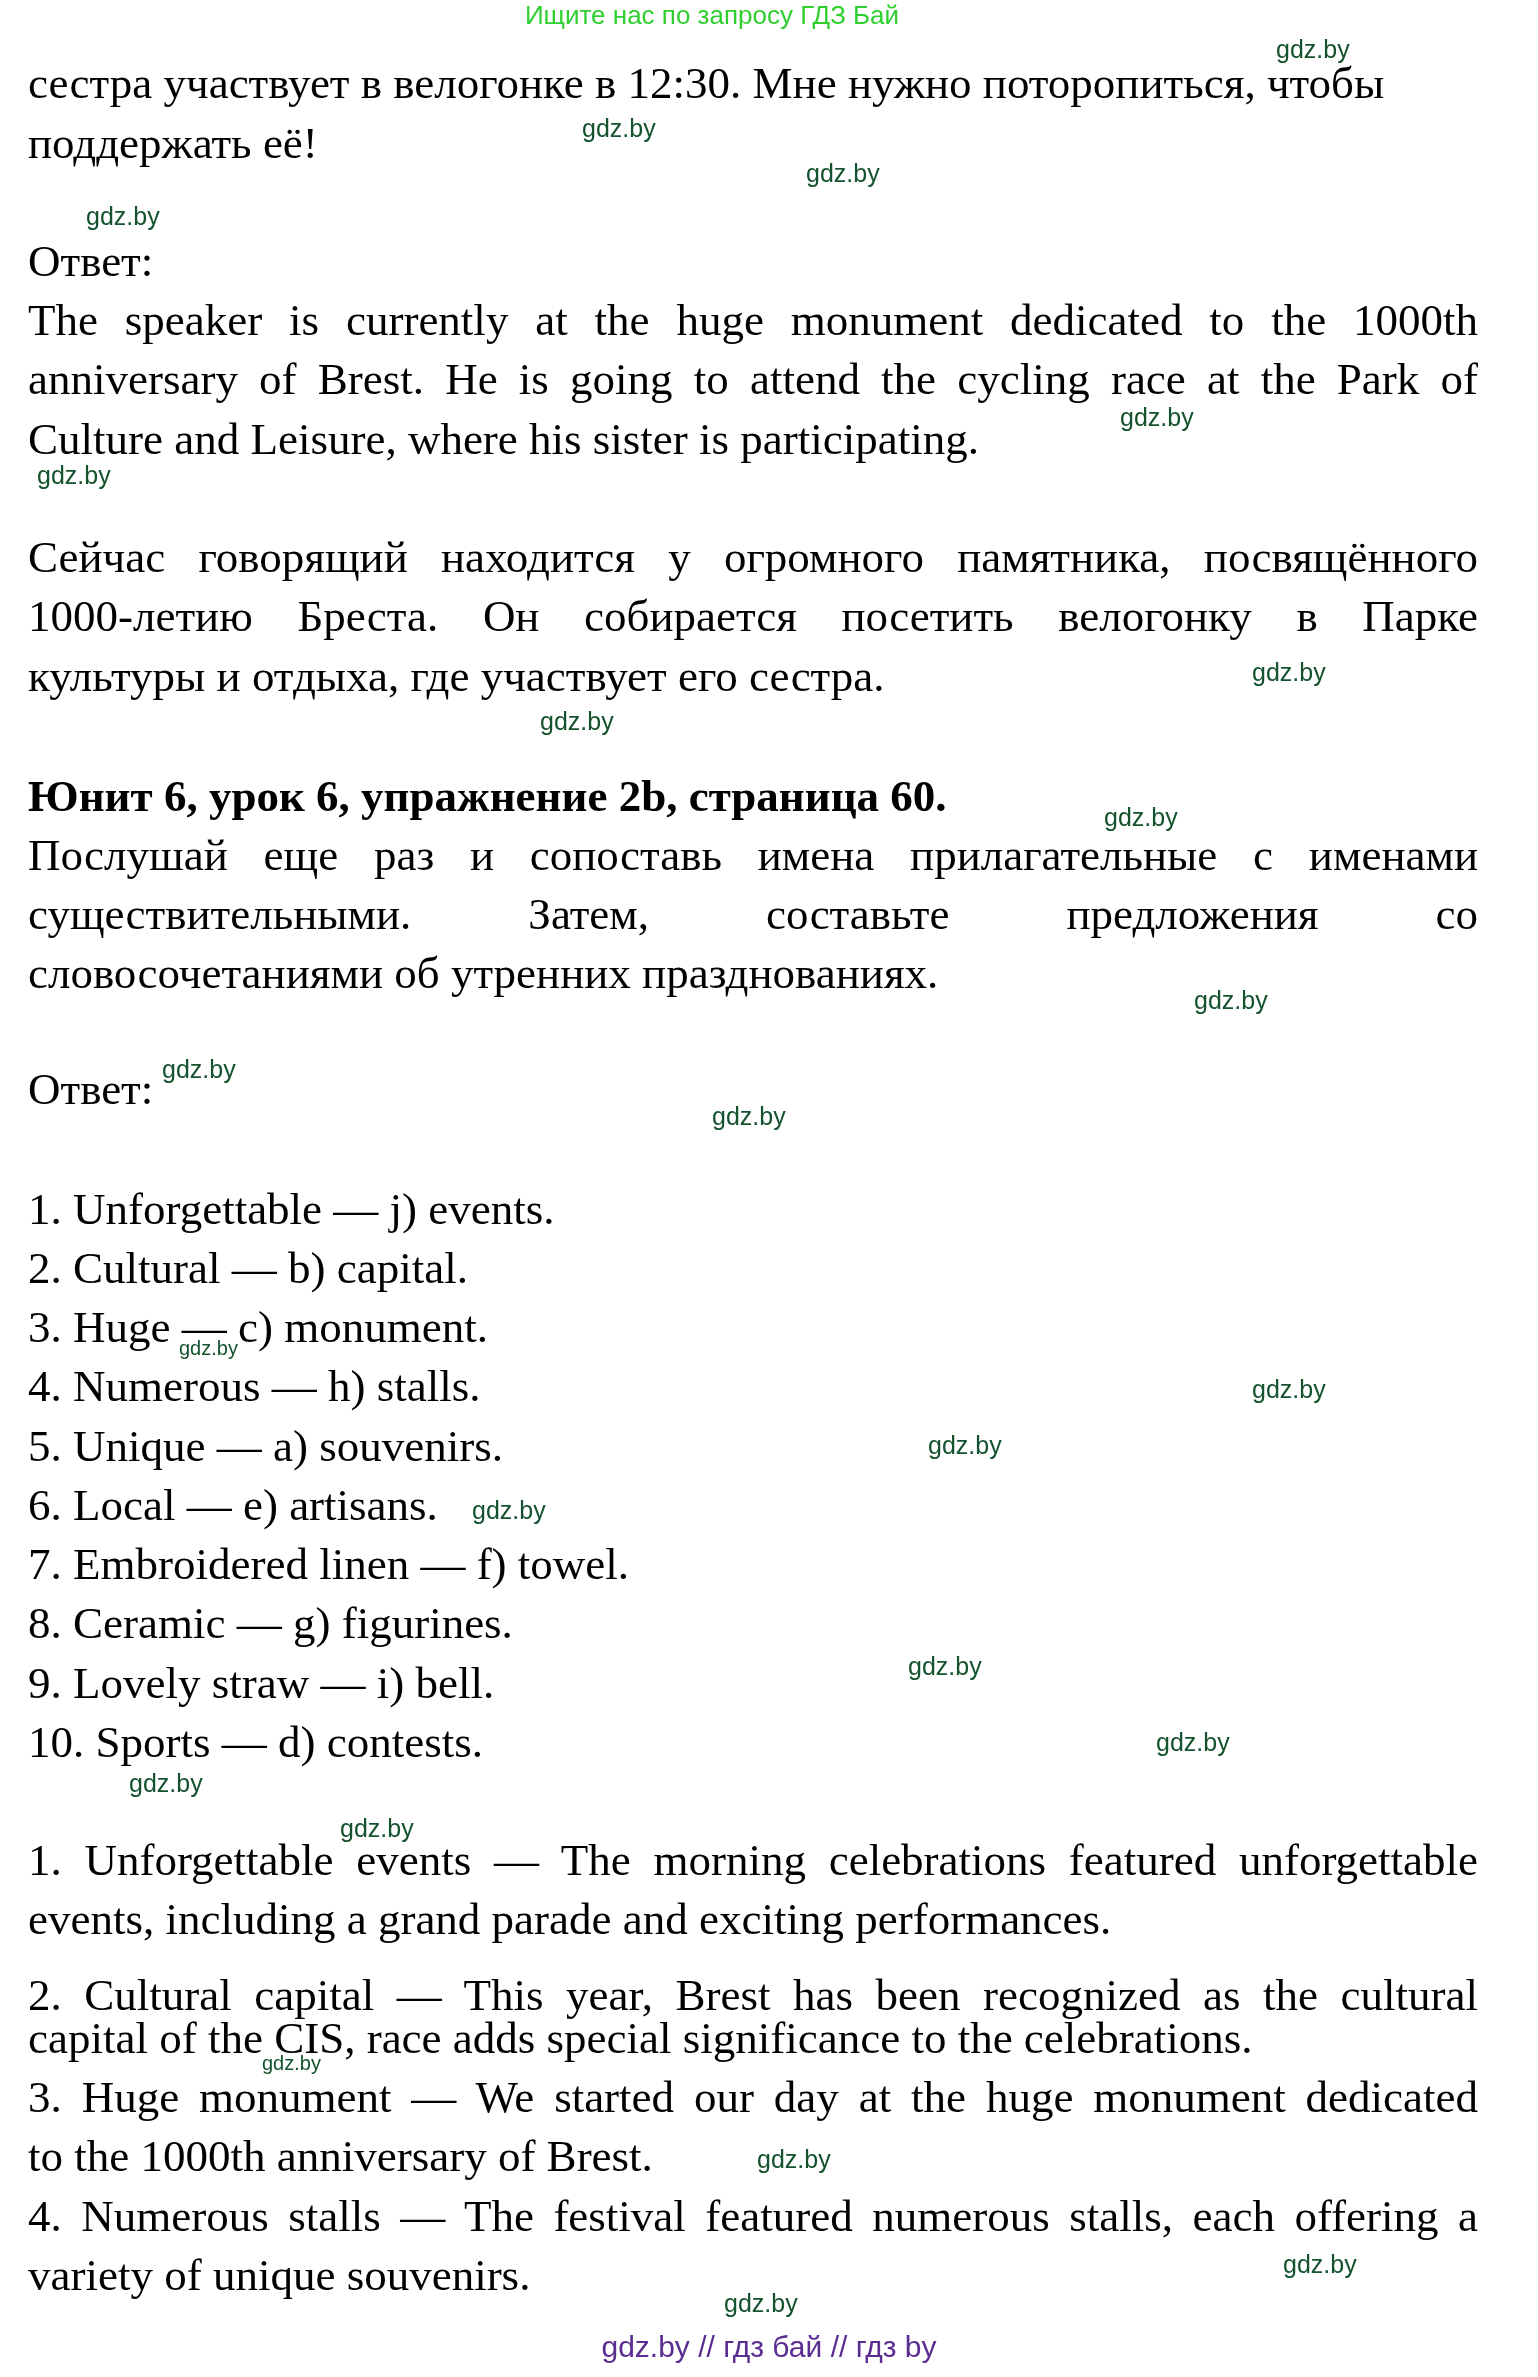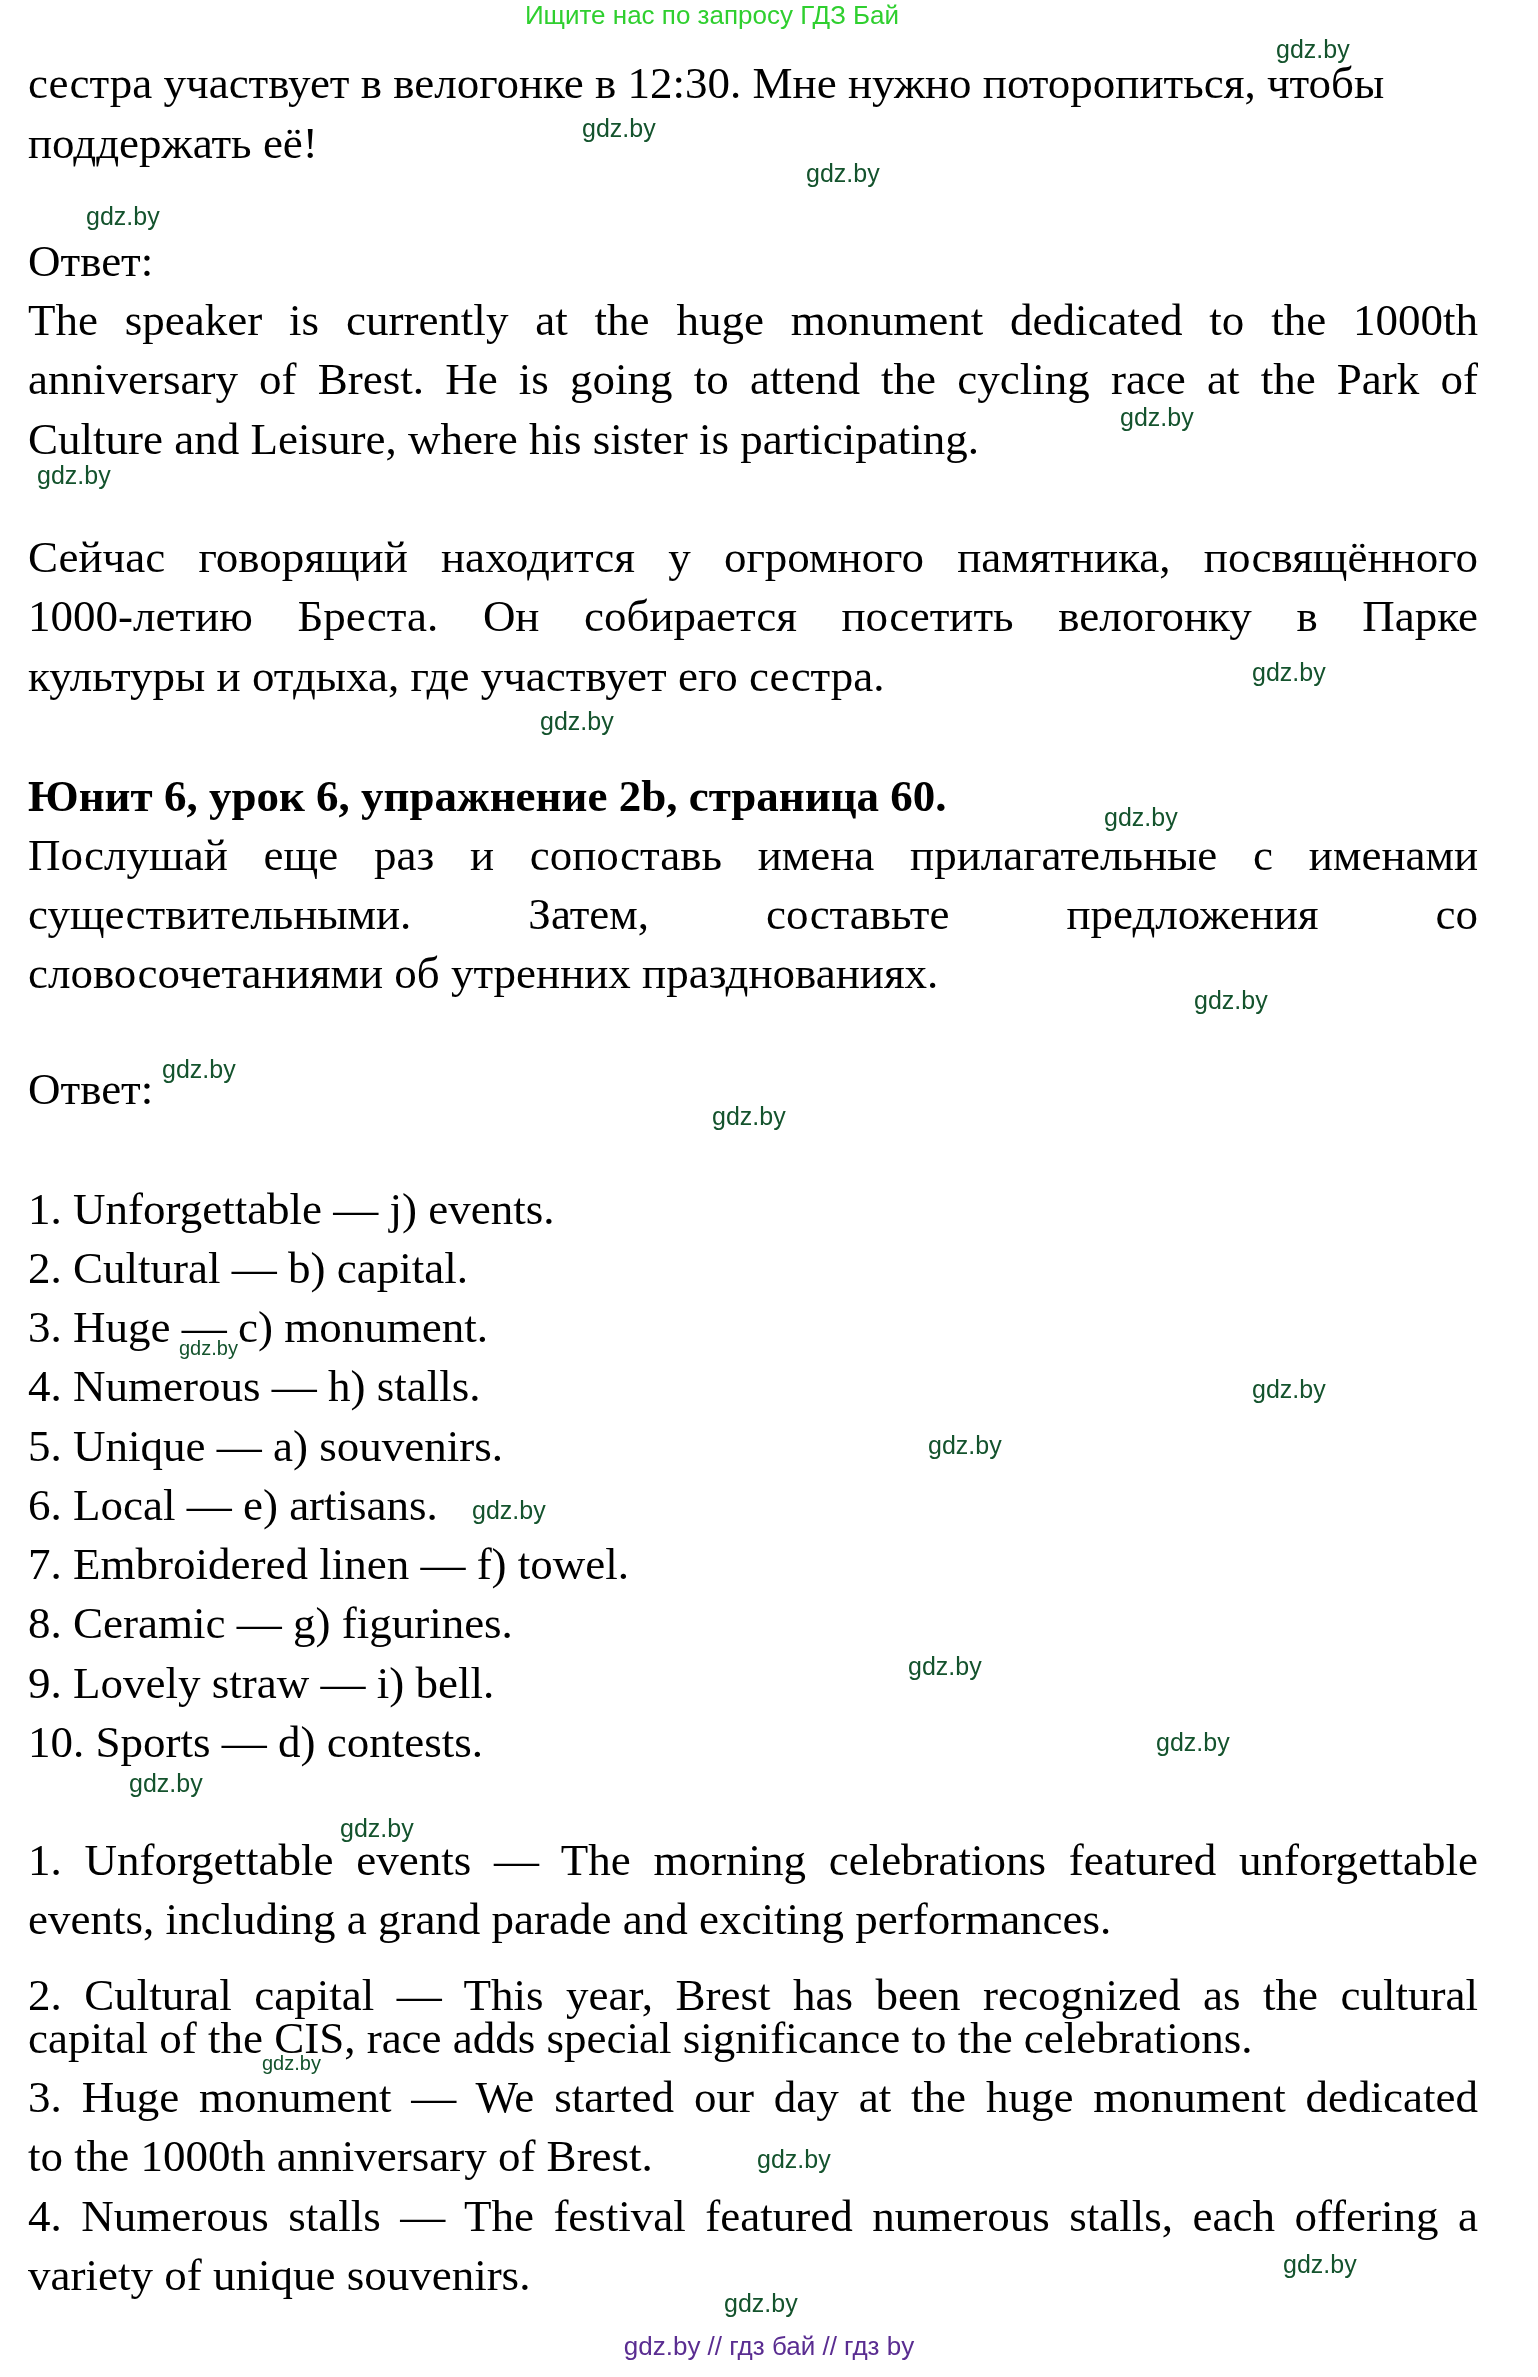--- a/index.html
+++ b/index.html
@@ -1,21 +1,21 @@
 <!DOCTYPE html>
 <html style="font-size:13px"><head>
 <meta charset="utf-8">
 <style>
   html, body { margin:0; padding:0; background:#ffffff; }
   body { width:1538px; height:2377px; position:relative; overflow:hidden; }
   .serif { font-family: "Liberation Serif", "DejaVu Serif", serif; color:#000; font-size:45px; }
   .line { position:absolute; left:28px; white-space:nowrap; line-height:59px; }
   .wm { position:absolute; font-family:"Liberation Sans","DejaVu Sans",sans-serif; font-size:25px; color:#14532d; white-space:nowrap; }
   .top-banner { position:absolute; top:0; left:0; width:1424px; text-align:center; font-family:"Liberation Sans","DejaVu Sans",sans-serif; font-size:26px; color:#2fcf2f; line-height:30px; }
-  .footer { position:absolute; top:2330px; left:0; width:1538px; text-align:center; font-family:"Liberation Sans","DejaVu Sans",sans-serif; font-size:26px; color:#5a2d91; line-height:33px; }
+  .footer { position:absolute; top:2330px; left:0; width:1538px; text-align:center; font-family:"Liberation Sans","DejaVu Sans",sans-serif; font-size:30px; color:#5a2d91; line-height:33px; }
   .bold { font-weight:bold; }
   .jline { position:absolute; left:28px; width:1450px; display:flex; justify-content:space-between; line-height:59px; white-space:nowrap; }
 </style>
 </head>
 <body>
 
 <div class="top-banner">Ищите нас по запросу ГДЗ Бай</div>
 
 <div class="serif jline" style="top:54px;">
   <span>сестра участвует в велогонке в 12:30. Мне нужно поторопиться, чтобы</span>

